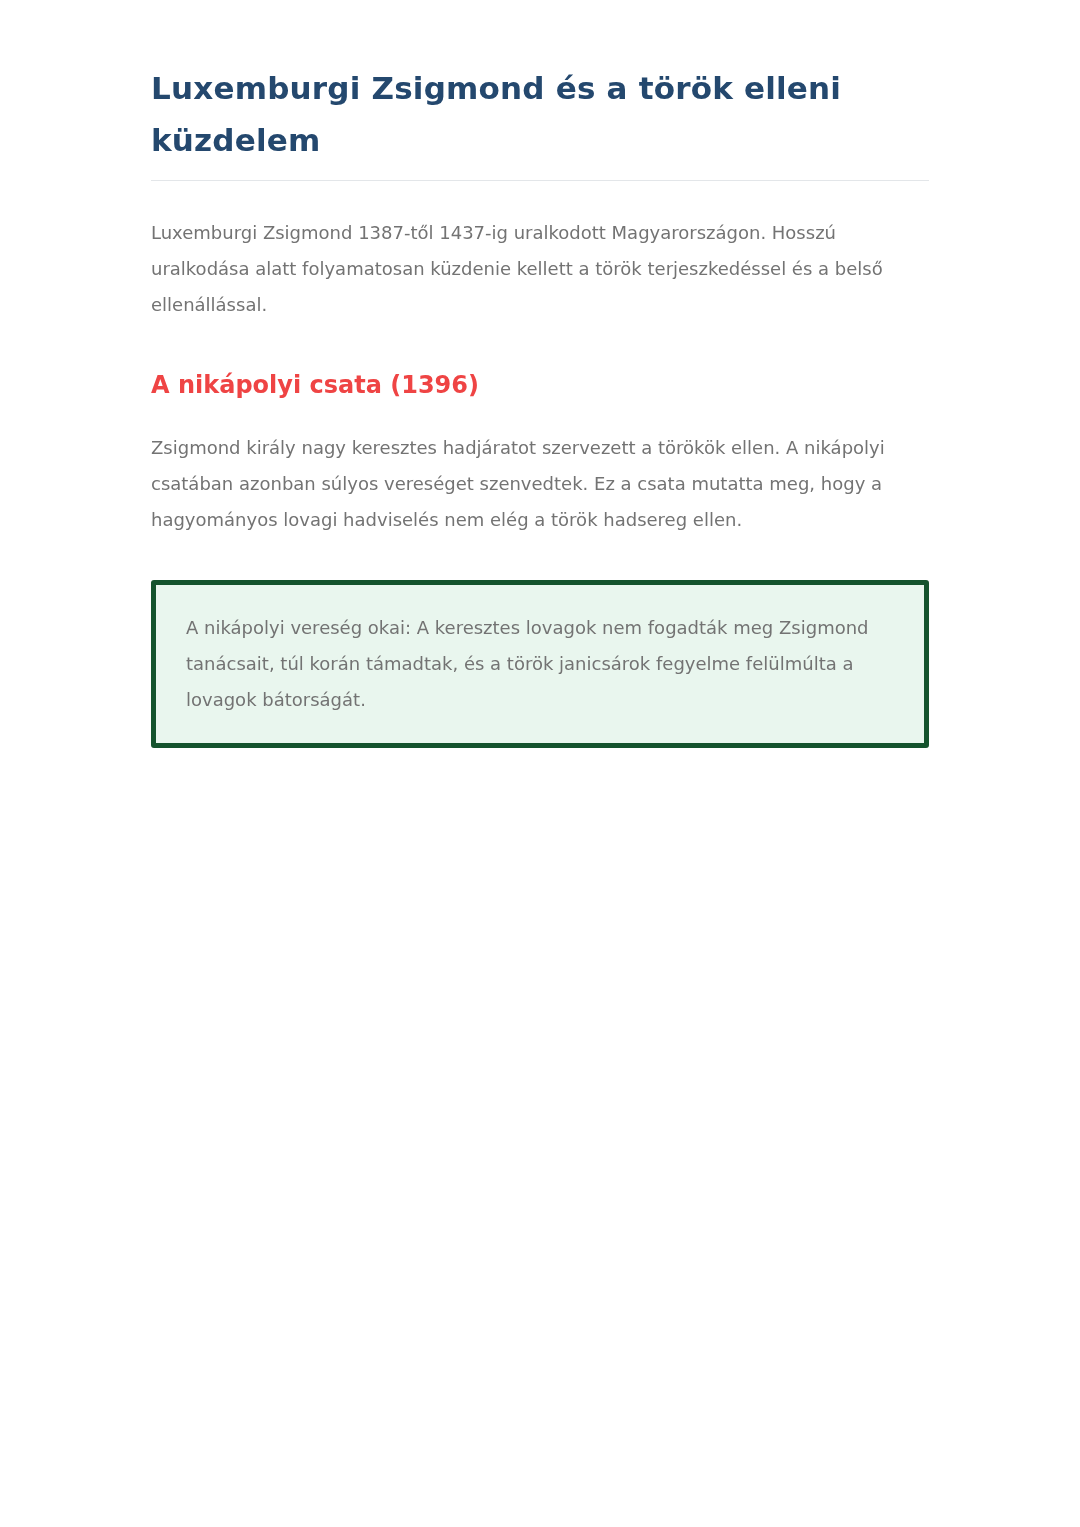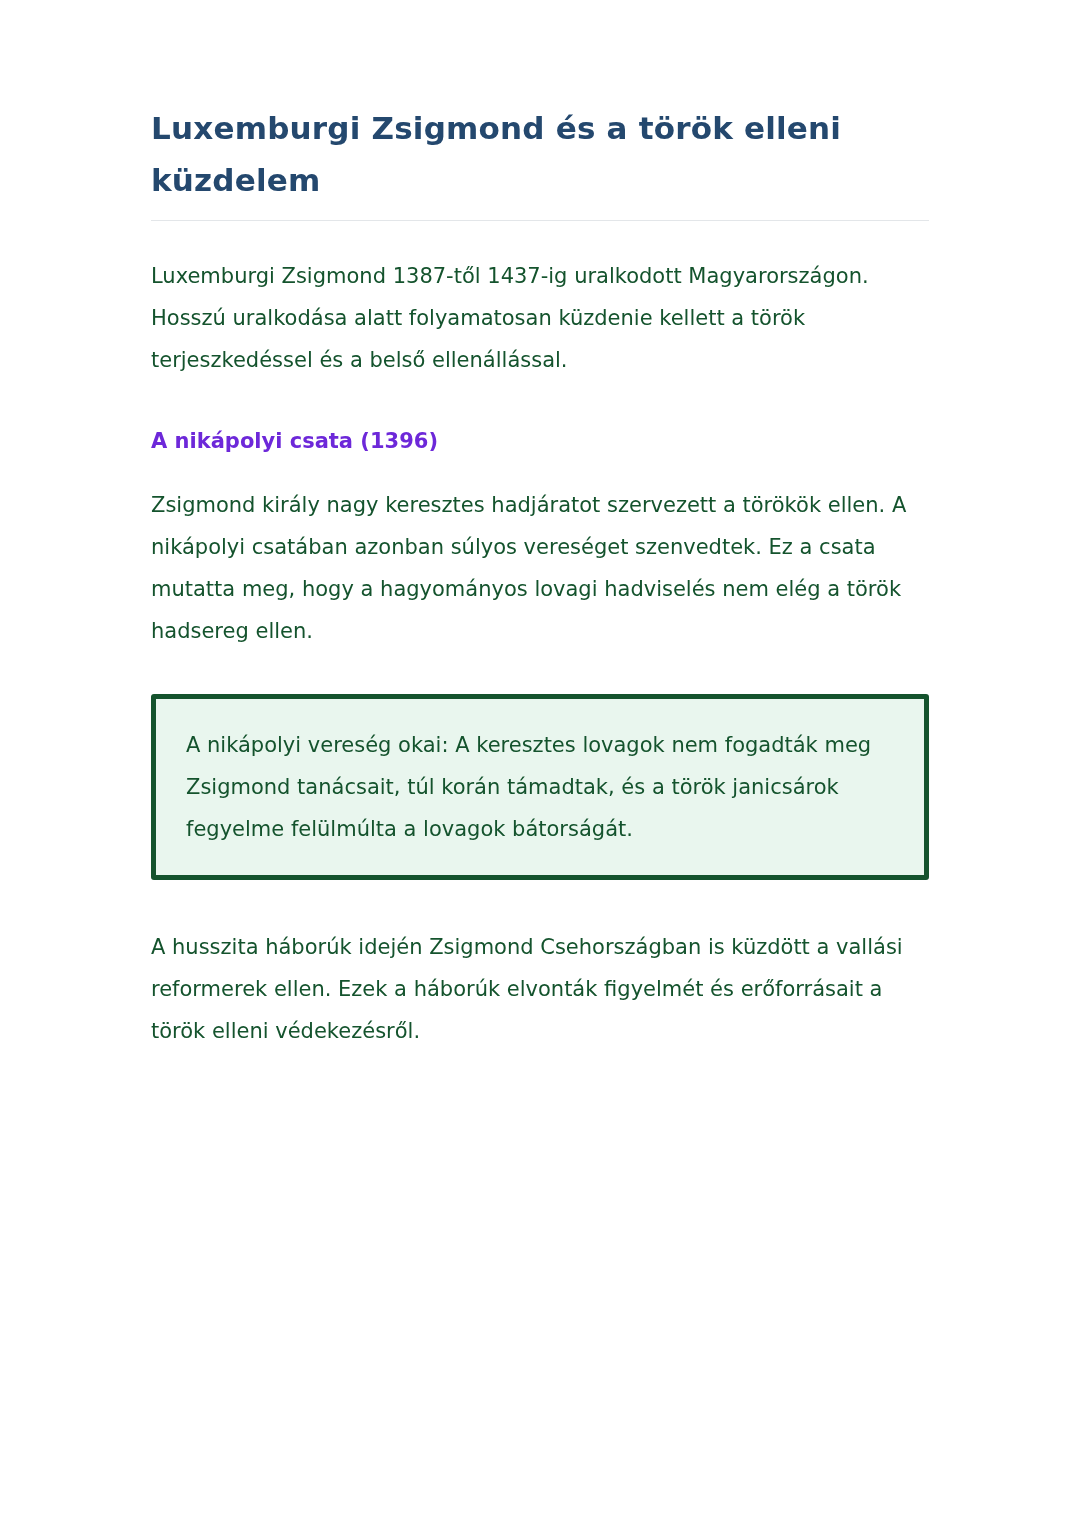--- a/index.html
+++ b/index.html
@@ -10,47 +10,47 @@
   body {
     width: 1080px;
     min-height: 1527px;
     font-family: "DejaVu Sans", "Liberation Sans", sans-serif;
     color: #2f3d49;
     -webkit-font-smoothing: antialiased;
   }
   .page {
     width: 778px;
     margin: 0 auto;
-    padding-top: 102px;
+    padding-top: 62px;
     padding-bottom: 120px;
   }
   .page-title {
     font-size: 31px;
     font-weight: bold;
     color: #24486e;
     line-height: 1.68;
     margin: 0 0 14px 0;
     letter-spacing: 0.2px;
   }
   .title-divider {
     border: none;
     border-top: 1px solid #e3e6e9;
     height: 0;
     margin: 0 0 34px 0;
   }
   .body-paragraph {
-    font-size: 21px;
+    font-size: 18px;
     line-height: 2.0;
     margin: 0 0 30px 0;
-    color: #14532d;
+    color: #737373;
   }
   .section-heading {
-    font-size: 21px;
+    font-size: 24px;
     font-weight: bold;
-    color: #6d28d9;
+    color: #ef4444;
     margin: 46px 0 27px 0;
     line-height: 1.4;
   }
   .callout {
     background: #e9f6ee;
     border: 5px solid #14532d;
     border-radius: 3px;
     padding: 25px 30px;
     margin: 42px 0 46px 0;
   }
@@ -72,15 +72,14 @@
   <h2 class="section-heading">A nikápolyi csata (1396)</h2>
 
   <p class="body-paragraph">Zsigmond király nagy keresztes hadjáratot szervezett a törökök ellen. A nikápolyi csatában azonban súlyos vereséget szenvedtek. Ez a csata mutatta meg, hogy a hagyományos lovagi hadviselés nem elég a török hadsereg ellen.</p>
 
   <div class="callout">
     <p class="body-paragraph">A nikápolyi vereség okai: A keresztes lovagok nem fogadták meg Zsigmond tanácsait, túl korán támadtak, és a török janicsárok fegyelme felülmúlta a lovagok bátorságát.</p>
   </div>
 
 
 
-  <p class="body-paragraph">A husszita háborúk idején Zsigmond Csehországban is küzdött a vallási reformerek ellen. Ezek a háborúk elvonták figyelmét és erőforrásait a török elleni védekezésről.</p>
 
 </div>
 
 </body></html>

